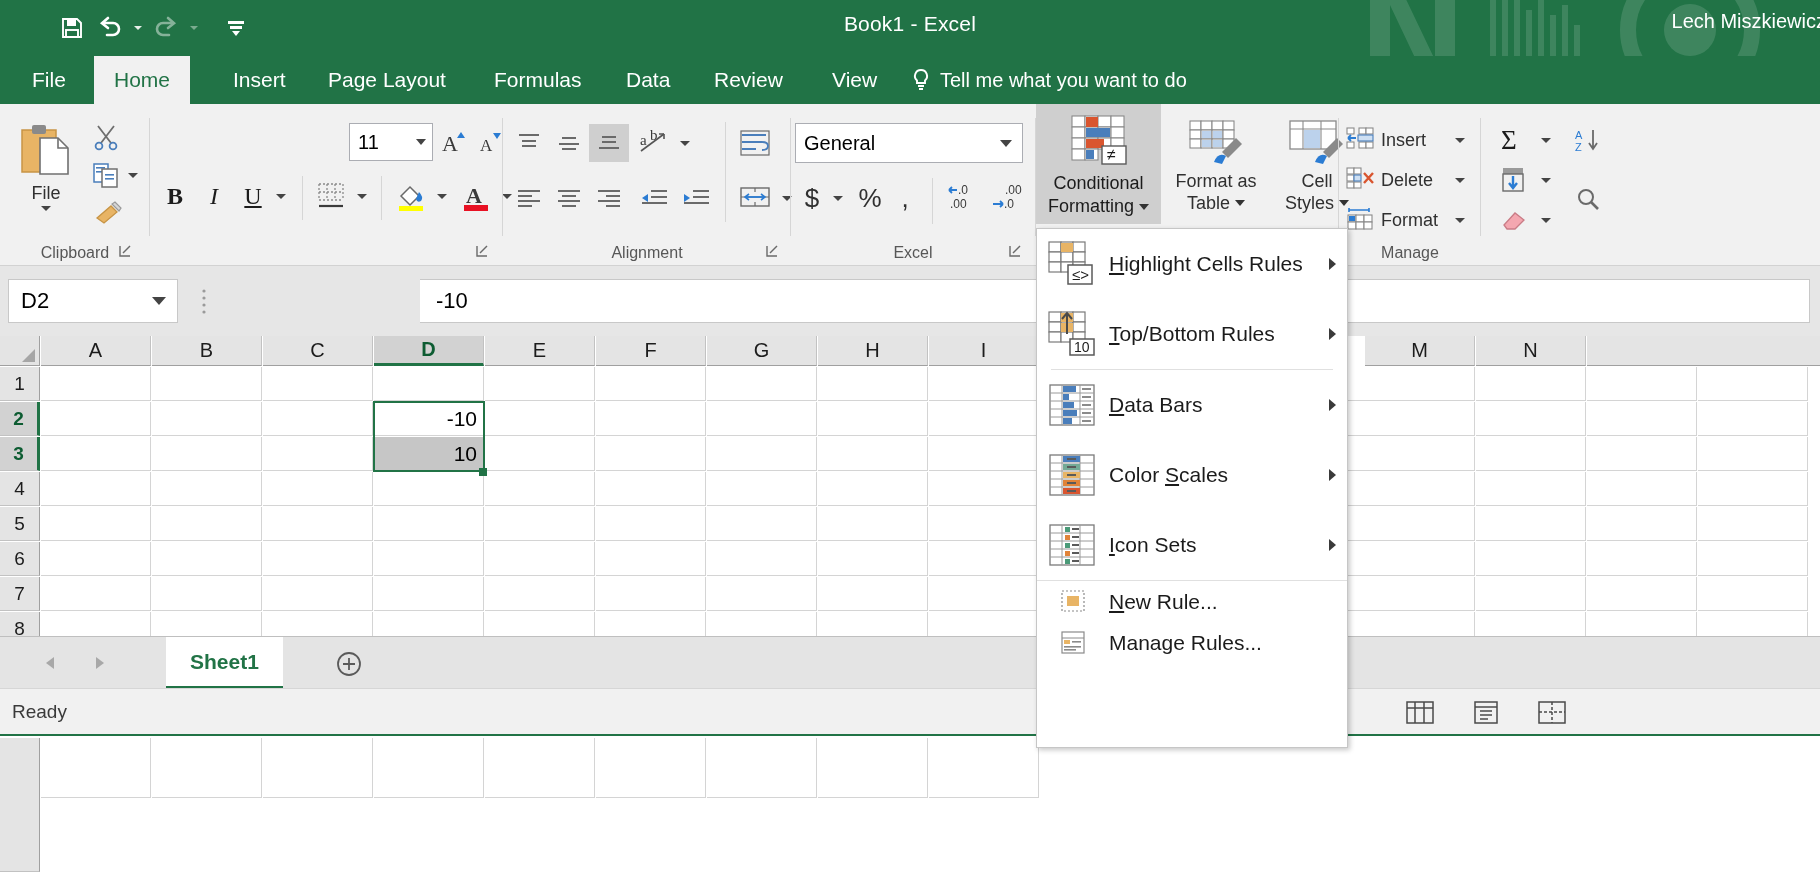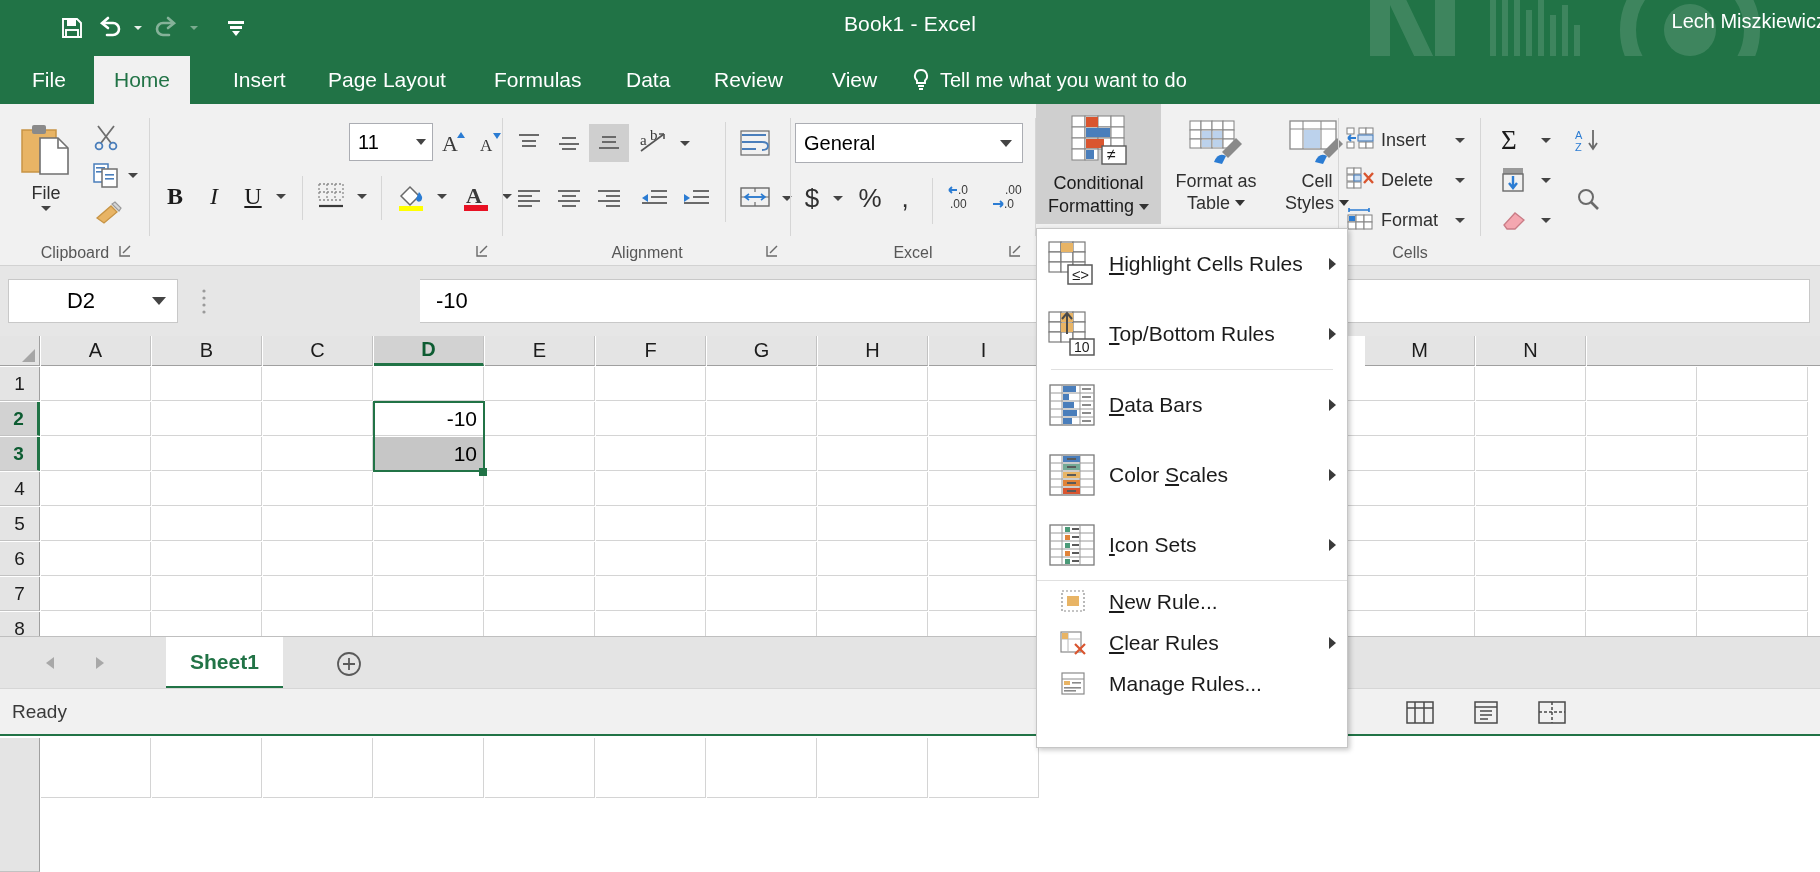--- a/index.html
+++ b/index.html
@@ -82,21 +82,20 @@
   .cf-btn {
     position:absolute; background:#cfcfcf; cursor:pointer;
     display:flex; flex-direction:column; align-items:center;
   }
   .cf-btn .lbl { font-size:18px; color:#1b1b1b; line-height:23px; text-align:center; }
 
   
   .fbar {
     position:absolute; left:0; top:266px; width:1820px; height:70px;
     background:#e6e6e6;
-    text-align:center;
   }
   .namebox {
     position:absolute; left:8px; top:13px; width:170px; height:44px;
     background:#fff; border:1px solid #c8c8c8; display:flex; align-items:center; cursor:text;
   }
   .namebox .nv { font-size:22px; color:#000; padding-left:12px; flex:1; }
   .fb-grip { position:absolute; left:200px; top:22px; width:8px; height:26px; cursor:pointer; }
   .fb-icons { position:absolute; left:232px; top:13px; width:188px; height:44px;
               background:#fff; border:1px solid #c8c8c8; display:flex; align-items:center; }
   .fb-ico { flex:1; display:flex; align-items:center; justify-content:center; cursor:pointer; }
@@ -651,21 +650,21 @@
               <rect x="11" y="16" width="8" height="7"></rect>
               <rect x="19" y="16" width="8" height="7"></rect>
           </g>
           <rect x="4" y="10" width="6" height="5" fill="#2b7cd3"></rect>
         </svg>
         <span class="sm-lbl">Format</span>
       </div>
       <div class="sm-btn" style="left:112px; top:96px; width:18px; height:40px">
         <div style="width:0;height:0;border-left:5px solid transparent;border-right:5px solid transparent;border-top:5px solid #444"></div>
       </div>
-      <div class="group-label">Cells</div>
+      <div class="group-label">Manage</div>
       <div class="group-sep" style="left:141px"></div>
     </div>
 
     <div class="group" style="left:1481px; width:339px">
       <div class="sm-btn" style="left:10px; top:16px; width:46px; height:40px">
         <svg width="32" height="30" viewBox="0 0 32 30">
           <text x="3" y="24" font-family="Liberation Serif, serif" font-size="27" fill="#1b1b1b">Σ</text>
         </svg>
       </div>
       <div class="sm-btn" style="left:56px; top:16px; width:18px; height:40px">
@@ -1105,36 +1104,20 @@
       <span class="mi-ico">
         <svg width="32" height="30" viewBox="0 0 32 30">
           <rect x="5" y="4" width="22" height="20" fill="#ffffff" stroke="#8a8a8a" stroke-width="1.2" stroke-dasharray="2 2"></rect>
           <rect x="10" y="9" width="12" height="10" fill="#e8b465"></rect>
         </svg>
       </span>
       <span class="mi-lbl"><u>N</u>ew Rule...</span>
       <span class="mi-arrow"></span>
     </div>
 
-    <div class="mi small">
-      <span class="mi-ico">
-        <svg width="32" height="30" viewBox="0 0 32 30">
-          <rect x="4" y="4" width="20" height="20" fill="#ffffff" stroke="#8a8a8a" stroke-width="1.2"></rect>
-          <path d="M4 11 h20 M11 4 v20" stroke="#b8b8b8" stroke-width="1"></path>
-          <rect x="5" y="5" width="6" height="6" fill="#e8b465"></rect>
-          <path d="M18 16 L28 26 M28 16 L18 26" stroke="#d9552f" stroke-width="2.2"></path>
-        </svg>
-      </span>
-      <span class="mi-lbl"><u>C</u>lear Rules</span>
-      <span class="mi-arrow">
-        <svg width="12" height="14" viewBox="0 0 12 14" fill="#3a3a3a">
-            <path d="M3 1 L10 7 L3 13 Z"></path>
-          </svg>
-      </span>
-    </div>
 
     <div class="mi small">
       <span class="mi-ico">
         <svg width="32" height="30" viewBox="0 0 32 30">
           <rect x="5" y="4" width="22" height="21" fill="#ffffff" stroke="#8a8a8a" stroke-width="1.2"></rect>
           <path d="M5 10 h22" stroke="#8a8a8a" stroke-width="1"></path>
           <rect x="7" y="12" width="6" height="4" fill="#e8b465"></rect>
           <g fill="#8a8a8a">
               <rect x="15" y="13" width="9" height="1.6"></rect>
               <rect x="7" y="18" width="17" height="1.6"></rect>

